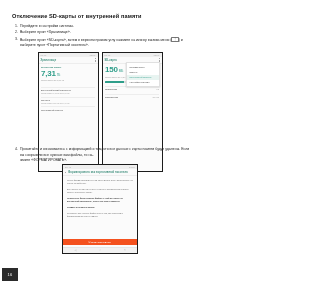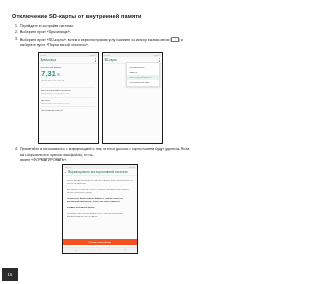--- a/index.html
+++ b/index.html
@@ -46,21 +46,21 @@
   
   .shots{
     position:absolute;
     left:0;right:0;top:52px;
     display:flex;
     justify-content:center;
     gap:3px;
   }
   .phone{
     width:61px;
-    height:92px;
+    height:120px;
     background:#fbfbfb;
     border:0.5px solid #1c1c1c;
     box-sizing:border-box;
     overflow:hidden;
     position:relative;
     display:flex;
     flex-direction:column;
   }
   .statusbar{
     height:4px;
@@ -226,20 +226,38 @@
       </div>
       <div class="appbar">
         <span class="appbar-title">SD-карта</span>
         <span class="appbar-sp"></span>
         <span class="kebab">
             <i></i>
             <i></i>
             <i></i>
           </span>
       </div>
+      <div class="body">
+        <div class="big-val">
+          <span>150</span>
+          <span class="big-unit">МБ</span>
+        </div>
+        <div class="sub">Использовано из 14,84 ГБ</div>
+        <div class="bar-track">
+          <div class="bar-fill" id="sd-bar" style="width: 35%;"></div>
+        </div>
+        <div class="row">
+          <span class="row-t">Приложения</span>
+          <span class="row-v">0 Б</span>
+        </div>
+        <div class="row">
+          <span class="row-t">Изображения</span>
+          <span class="row-v">150 МБ</span>
+        </div>
+      </div>
       <div class="menu">
         <div class="menu-item">Переименовать</div>
         <div class="menu-item">Извлечь</div>
         <div class="menu-item hl">Портативный носитель</div>
         <div class="menu-item">Настройки хранения</div>
       </div>
     </div>
 
   </div>
 

